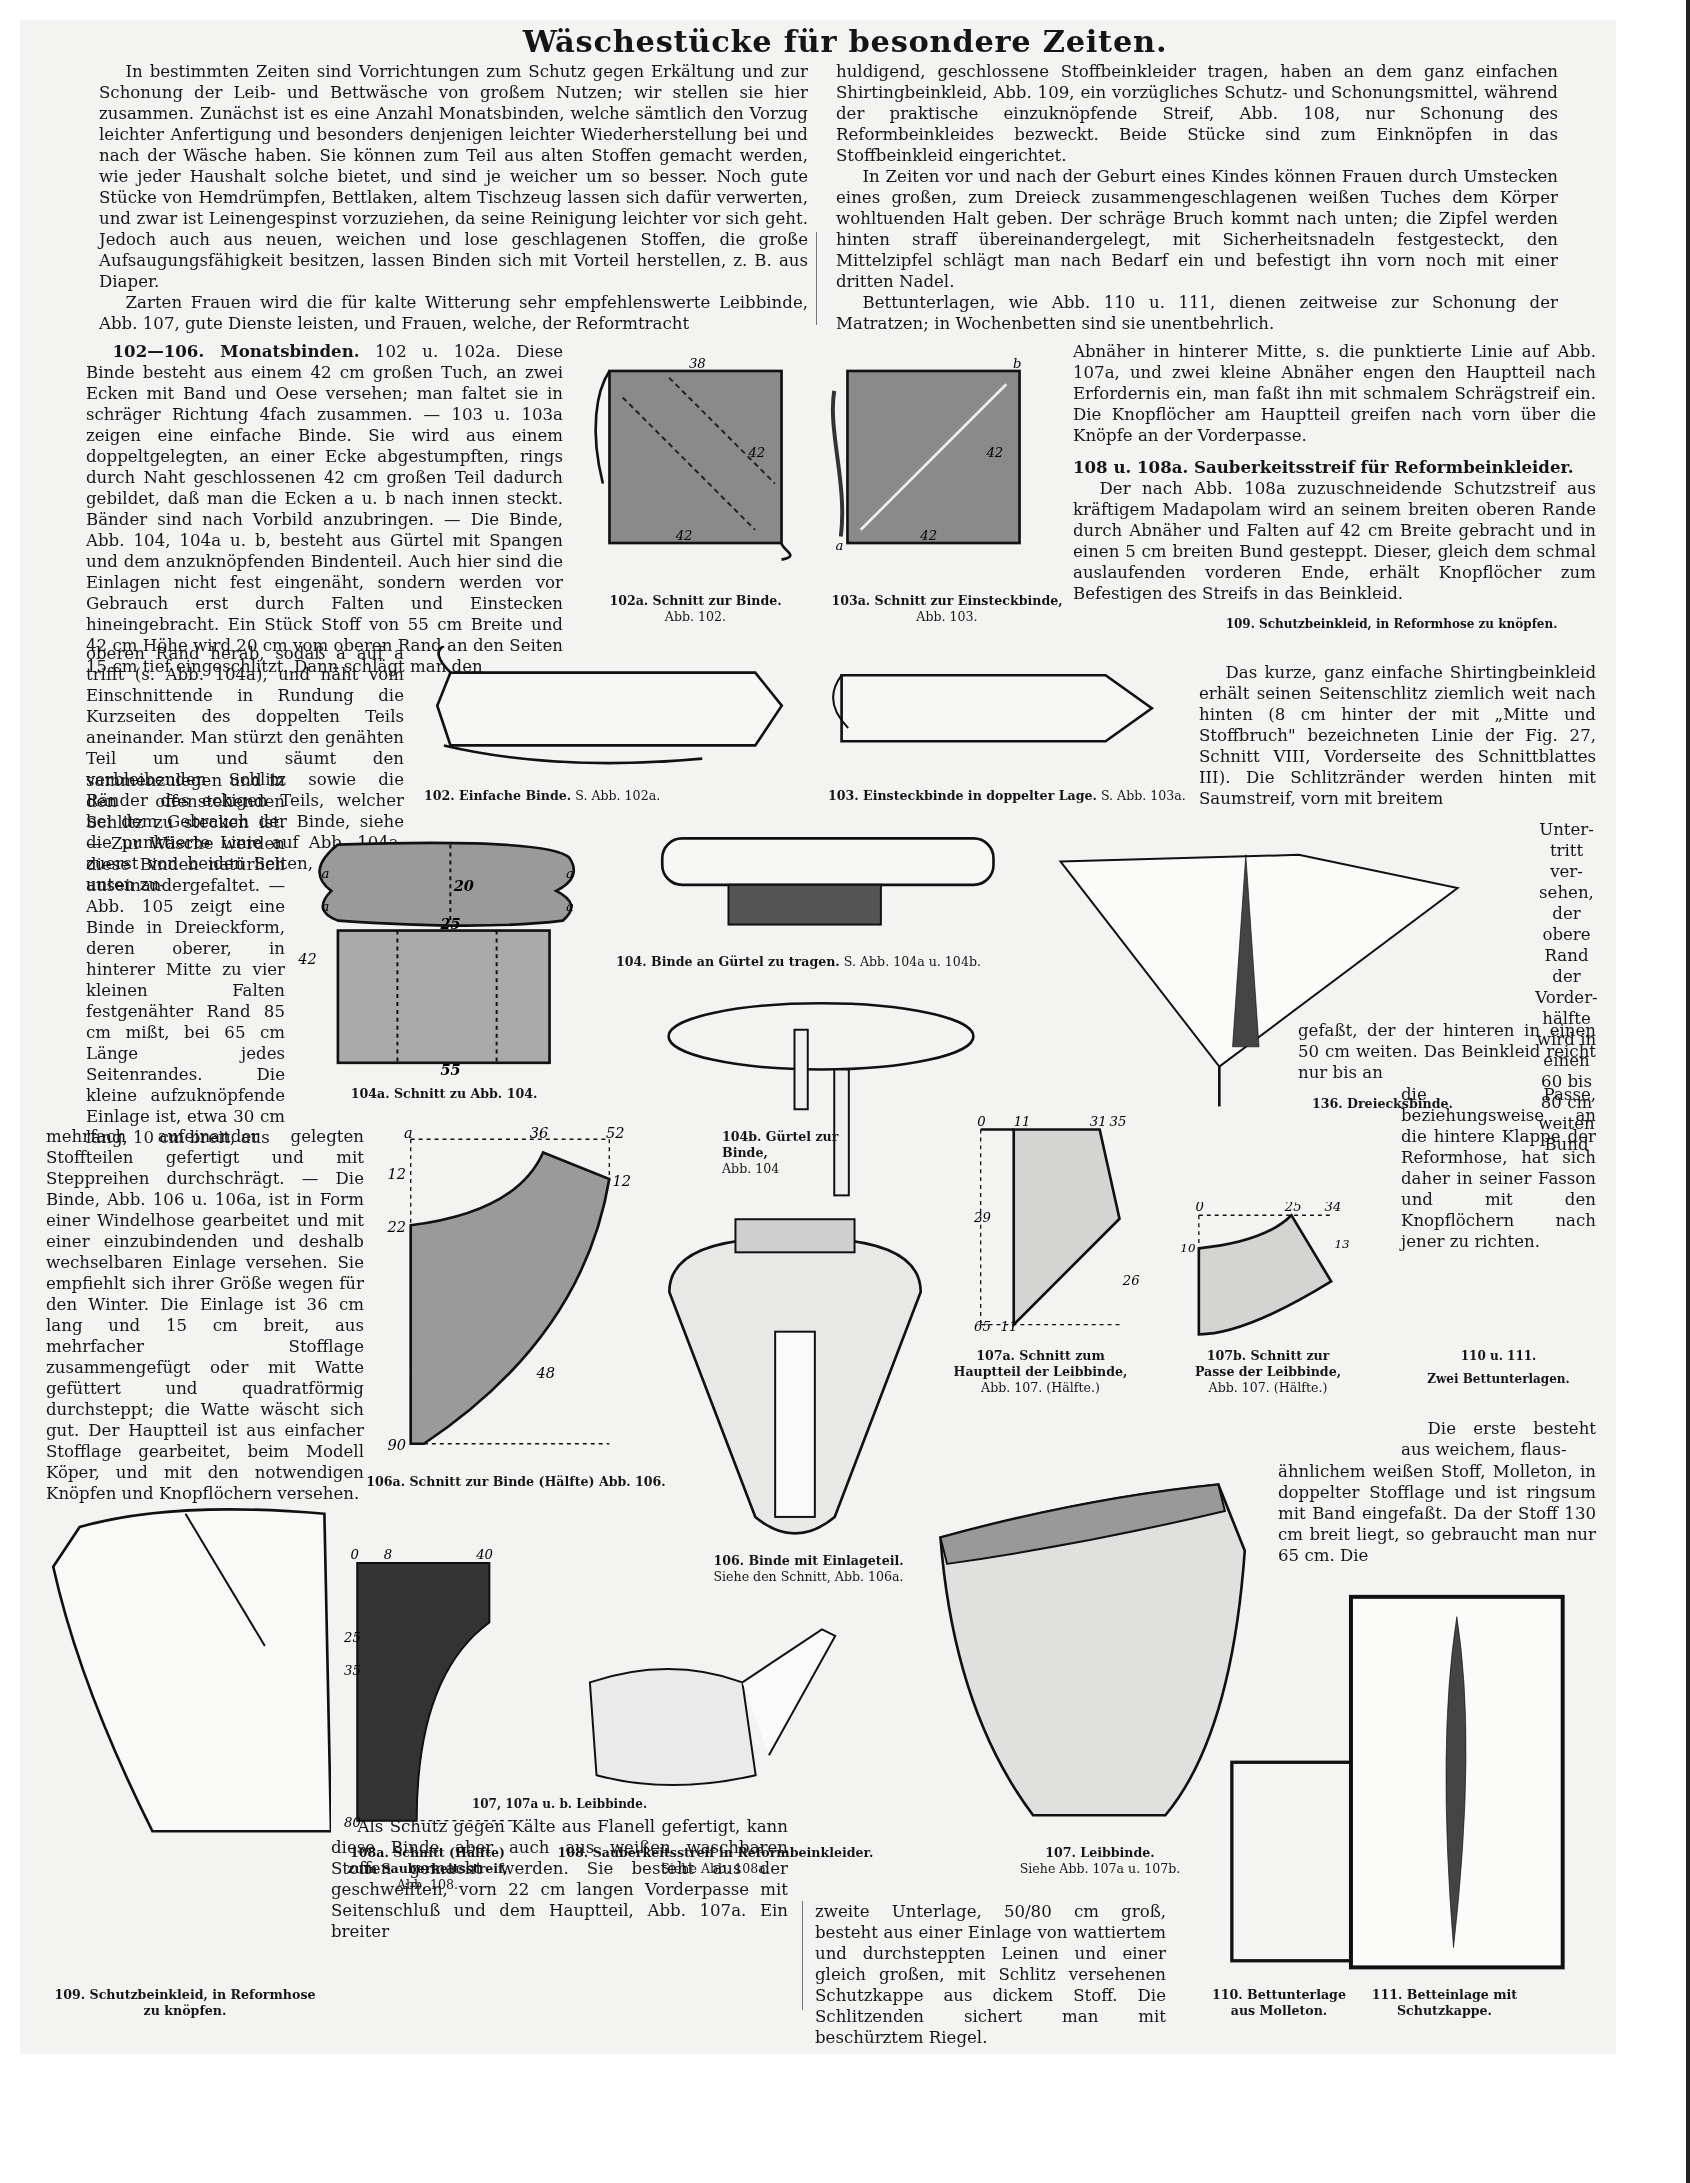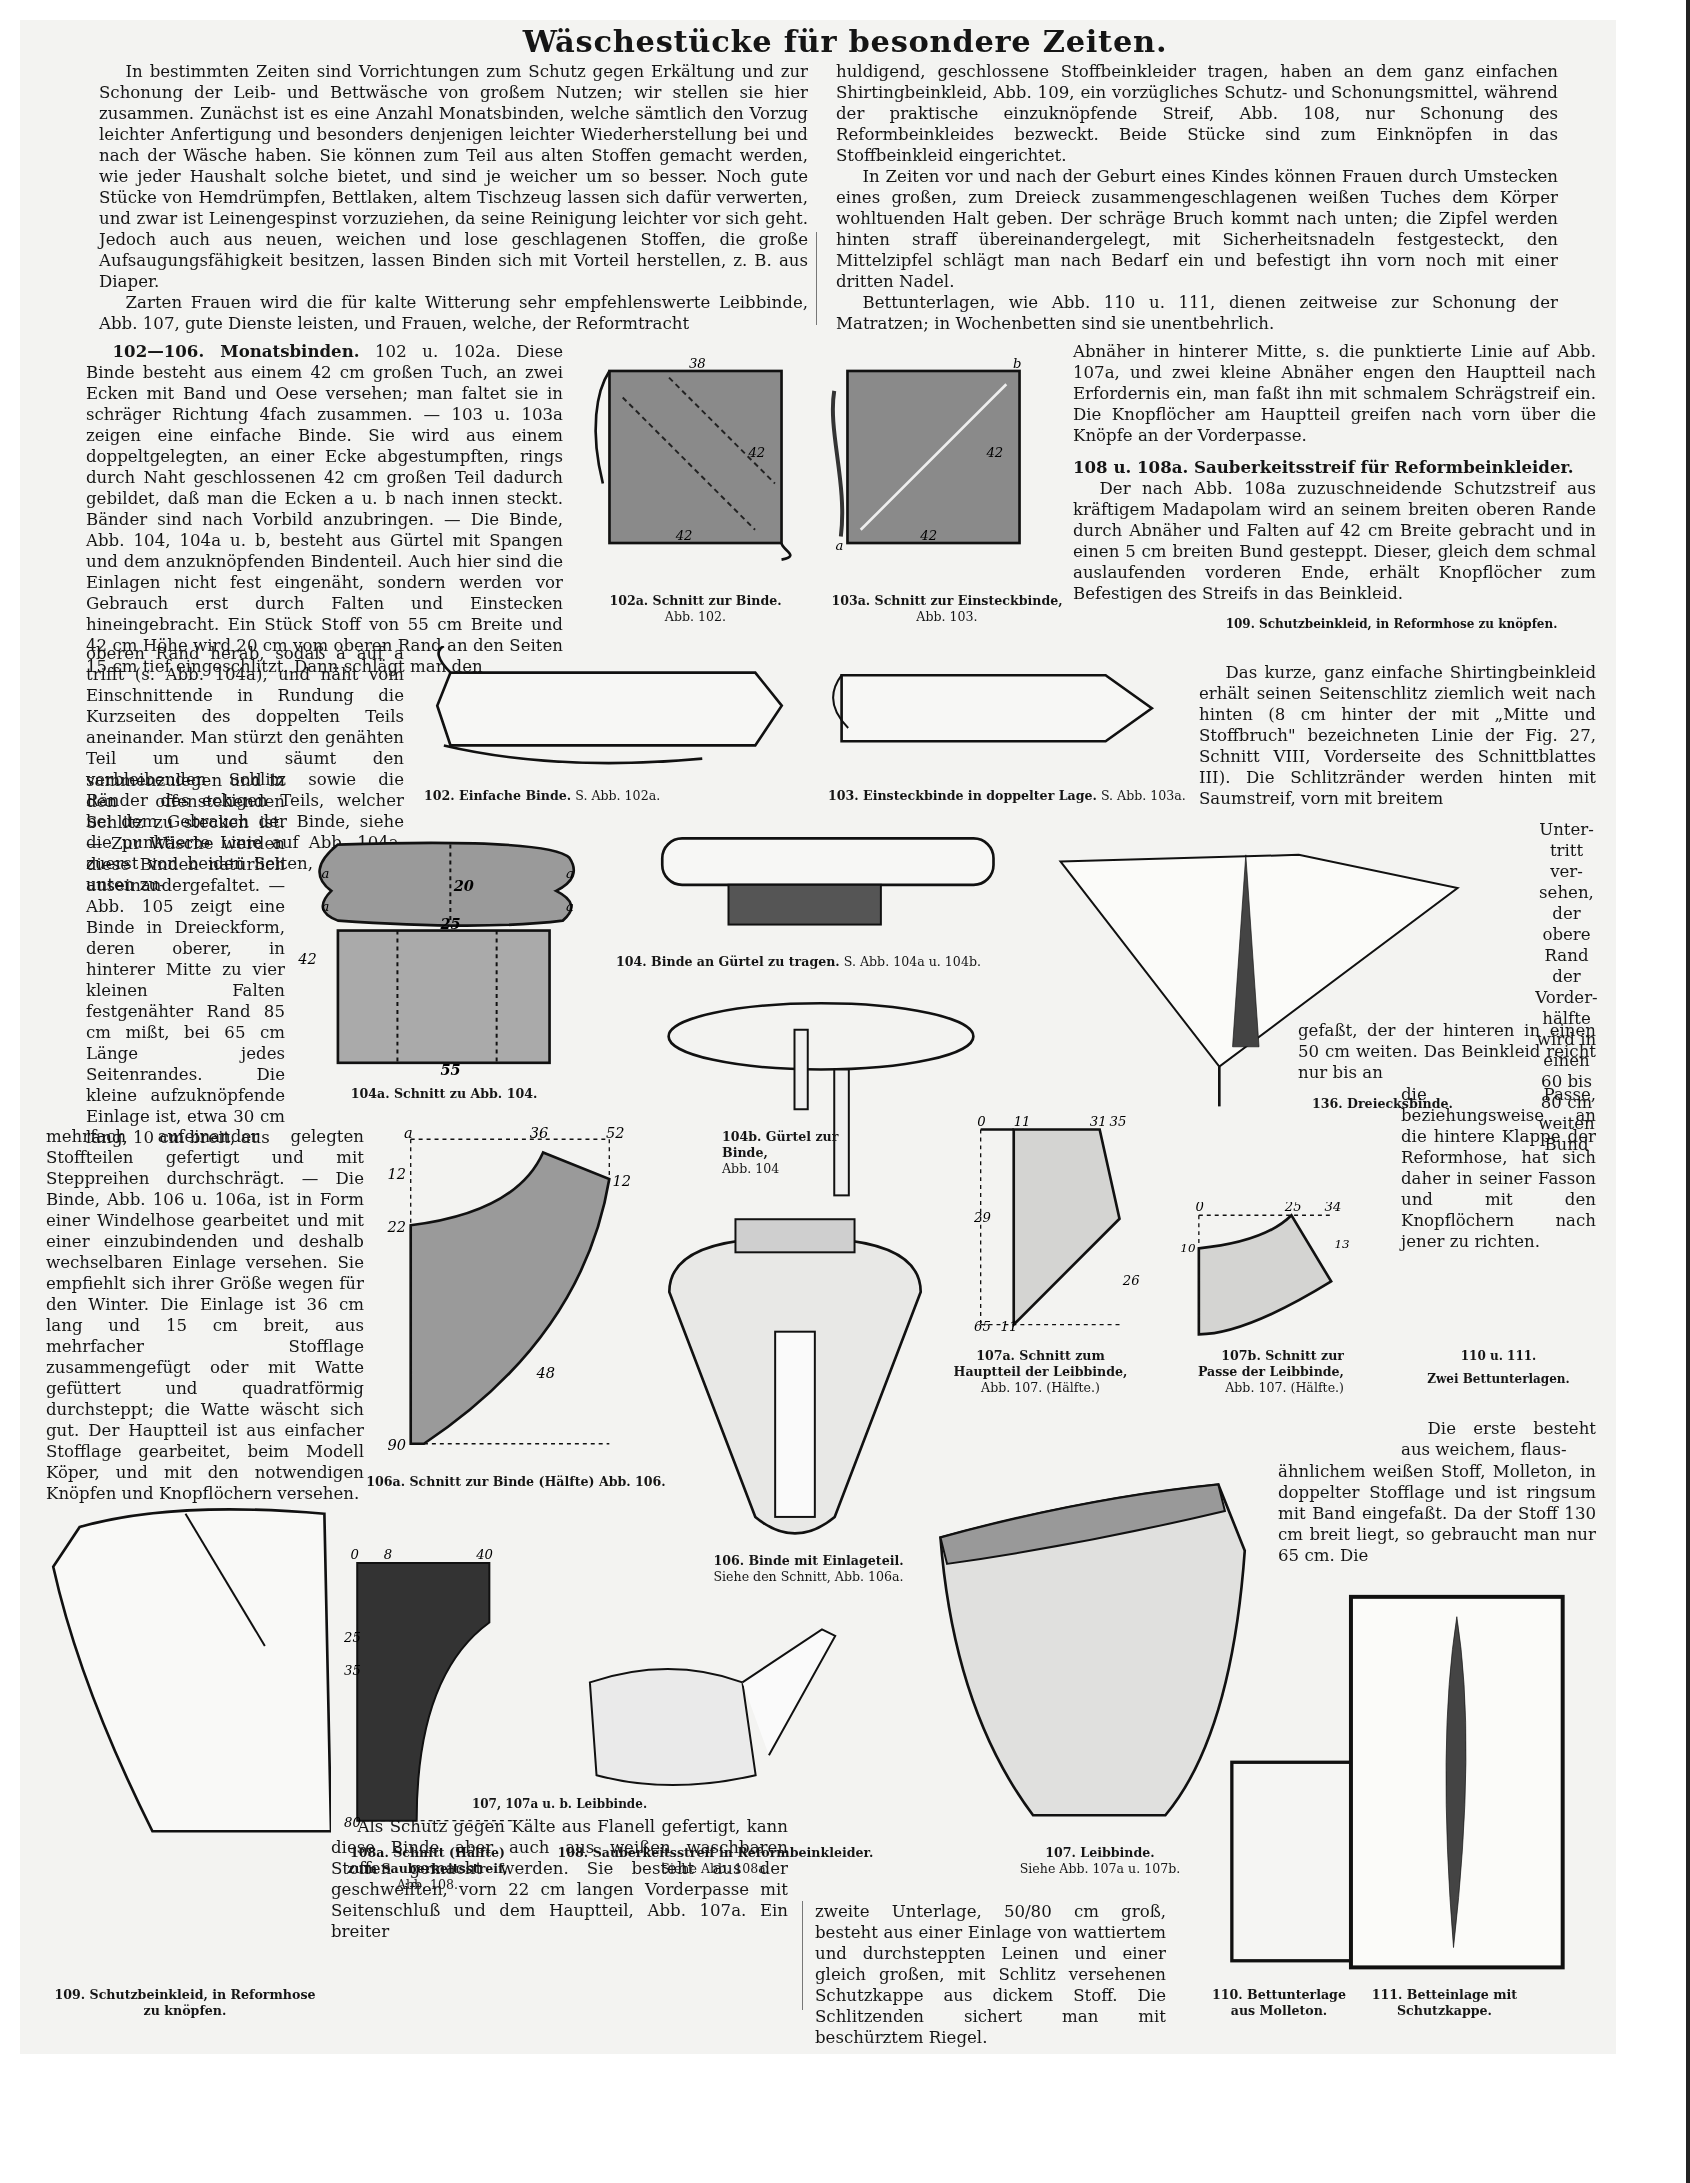--- a/index.html
+++ b/index.html
@@ -277,21 +277,21 @@
     <path d="M30 70 Q 130 60 170 20 L230 120 Q 100 200 30 200 Z" fill="#d4d4d2" stroke="#111" stroke-width="4"></path>
     <line x1="30" y1="20" x2="230" y2="20" stroke="#111" stroke-dasharray="6,6" stroke-width="2"></line>
     <line x1="30" y1="20" x2="30" y2="200" stroke="#111" stroke-dasharray="6,6" stroke-width="2"></line>
     <text x="25" y="14" font-size="20" font-style="italic">0</text>
     <text x="160" y="14" font-size="20" font-style="italic">25</text>
     <text x="220" y="14" font-size="20" font-style="italic">34</text>
     <text x="2" y="75" font-size="18" font-style="italic">10</text>
     <text x="235" y="70" font-size="18" font-style="italic">13</text>
   </svg>
 </div>
-<div class="cap" style="left:1192px; top:1348px; width:152px; text-align:right;">
+<div class="cap" style="left:1192px; top:1348px; width:152px; text-align:center;">
   <div class="b">107b. Schnitt zur Passe der Leibbinde,</div>
   <div>Abb. 107. (Hälfte.)</div>
 </div>
 
 <div class="fig" style="left:40px; top:1487px;">
   <svg width="291" height="371" viewBox="0 0 440 560">
     <path d="M60 60 Q 200 20 430 40 L440 520 L170 520 Q 60 300 20 120 Z" fill="#f9f9f7" stroke="#111" stroke-width="4"></path>
     <path d="M220 40 L340 240" stroke="#111" stroke-width="3" fill="none"></path>
   </svg>
 </div>

